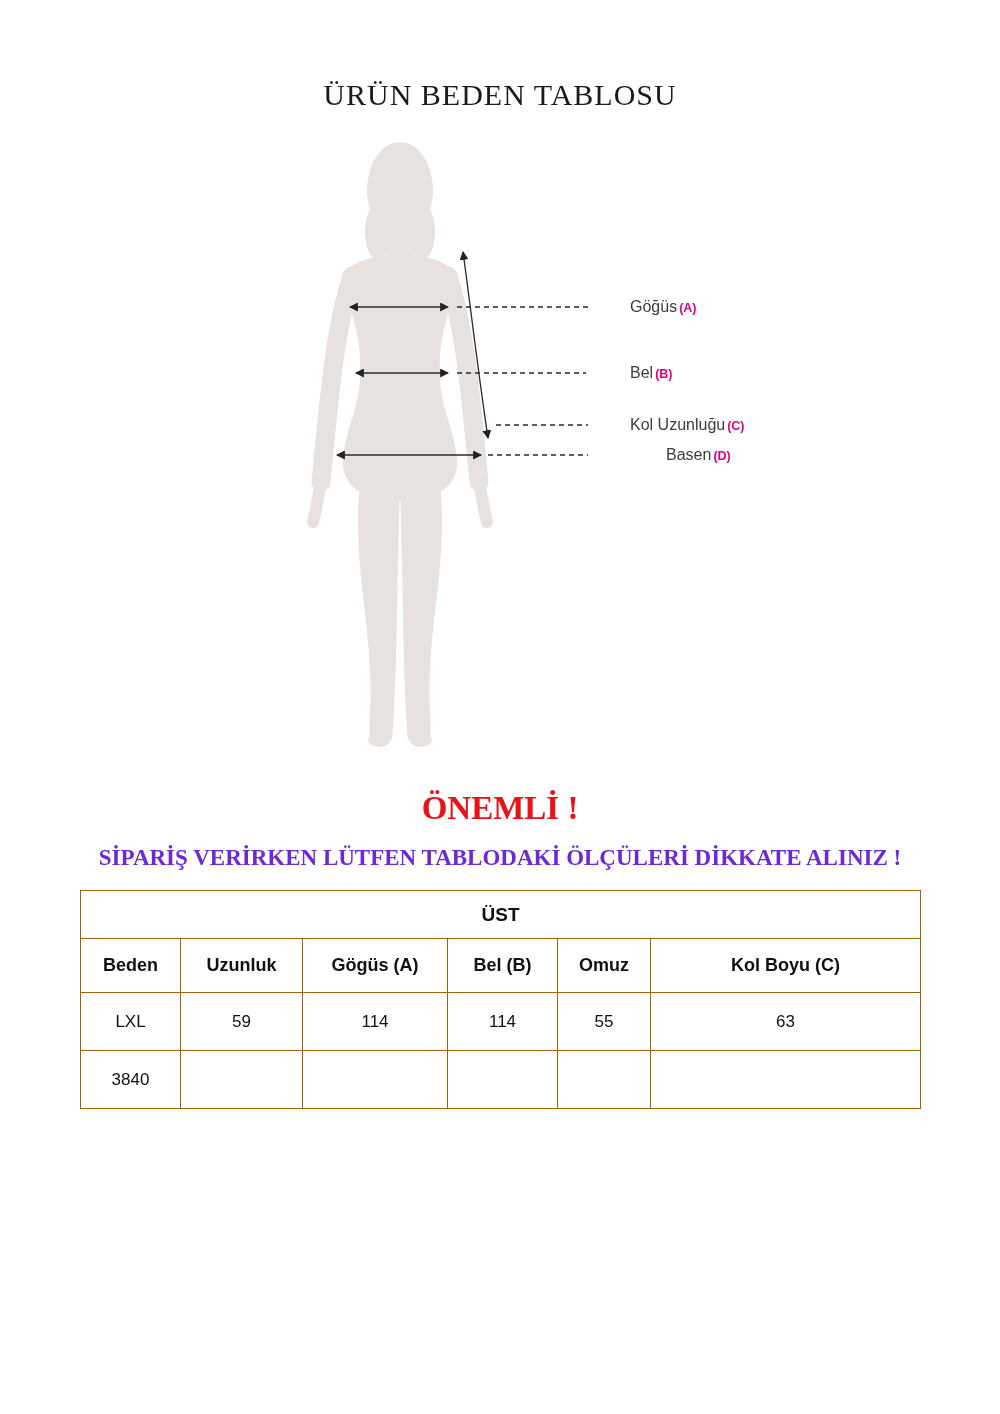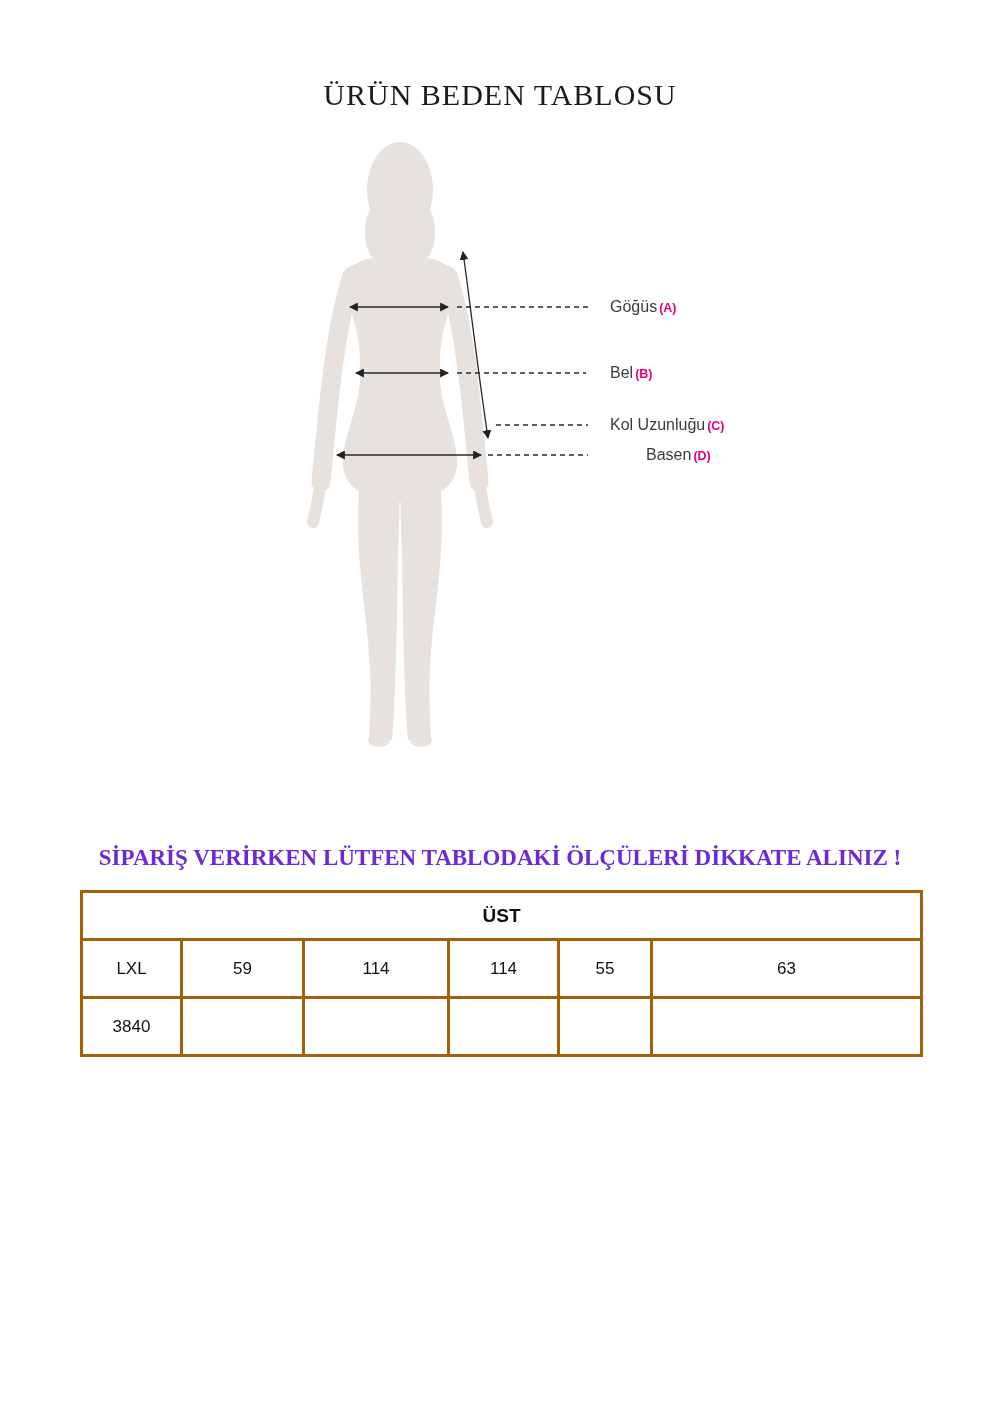--- a/index.html
+++ b/index.html
@@ -15,21 +15,21 @@
     position:absolute; top:78px; left:0; width:100%;
     text-align:center;
     font-family:"Liberation Serif", serif;
     font-size:30px; letter-spacing:1px; color:#1b1b1b;
   }
 
   .figure-area { position:absolute; top:130px; left:0; width:1000px; height:655px; }
   .figure-area svg { position:absolute; left:0; top:0; }
 
   .m-label {
-    position:absolute; left:610px;
+    position:absolute; left:630px;
     font-size:16px; color:#3c3c3c; white-space:nowrap;
     line-height:24px;
   }
   .m-label .marker {
     color:#e5007d; font-weight:bold; font-size:12.5px; margin-left:2px;
   }
 
   .important {
     position:absolute; top:790px; left:0; width:100%;
     text-align:center;
@@ -42,21 +42,21 @@
     font-family:"Liberation Serif", serif; font-weight:bold;
     font-size:23px; color:#6d28d9;
   }
 
   table.size-table {
     position:absolute; top:890px; left:80px; width:840px;
     border-collapse:collapse; table-layout:fixed;
     font-family:"Liberation Sans", sans-serif;
   }
   table.size-table td {
-    border:3px solid #a16207;
+    border:1px solid #a16207;
     text-align:center; vertical-align:middle;
     font-size:17px; color:#111; overflow:hidden;
   }
   tr.group td { font-weight:bold; font-size:19px; height:48px; }
   tr.head  td { font-weight:bold; font-size:18px; height:54px; }
   tr.data  td { height:58px; font-weight:normal; }
 </style>
 </head>
 <body>
 
@@ -119,34 +119,43 @@
       <span>Bel</span><span class="marker">(B)</span>
     </div>
     <div class="m-label" style="top:283px;">
       <span>Kol Uzunluğu</span><span class="marker">(C)</span>
     </div>
     <div class="m-label" style="top:313px;margin-left:36px;">
       <span>Basen</span><span class="marker">(D)</span>
     </div>
   </div>
 
+  <div class="important">ÖNEMLİ !</div>
   <div class="warning">SİPARİŞ VERİRKEN LÜTFEN TABLODAKİ ÖLÇÜLERİ DİKKATE ALINIZ !</div>
 
   <table class="size-table">
     <colgroup>
       <col style="width:100px">
         <col style="width:122px">
         <col style="width:145px">
       <col style="width:110px">
         <col style="width:93px">
         <col style="width:270px">
     </colgroup>
     <tbody>
         <tr class="group">
       <td colspan="6">ÜST</td>
+    </tr>
+    <tr class="head">
+      <td>Beden</td>
+      <td>Uzunluk</td>
+      <td>Gögüs (A)</td>
+      <td>Bel (B)</td>
+      <td>Omuz</td>
+      <td>Kol Boyu (C)</td>
     </tr>
     <tr class="data">
       <td>LXL</td>
       <td>59</td>
       <td>114</td>
       <td>114</td>
       <td>55</td>
       <td>63</td>
     </tr>
     <tr class="data">

